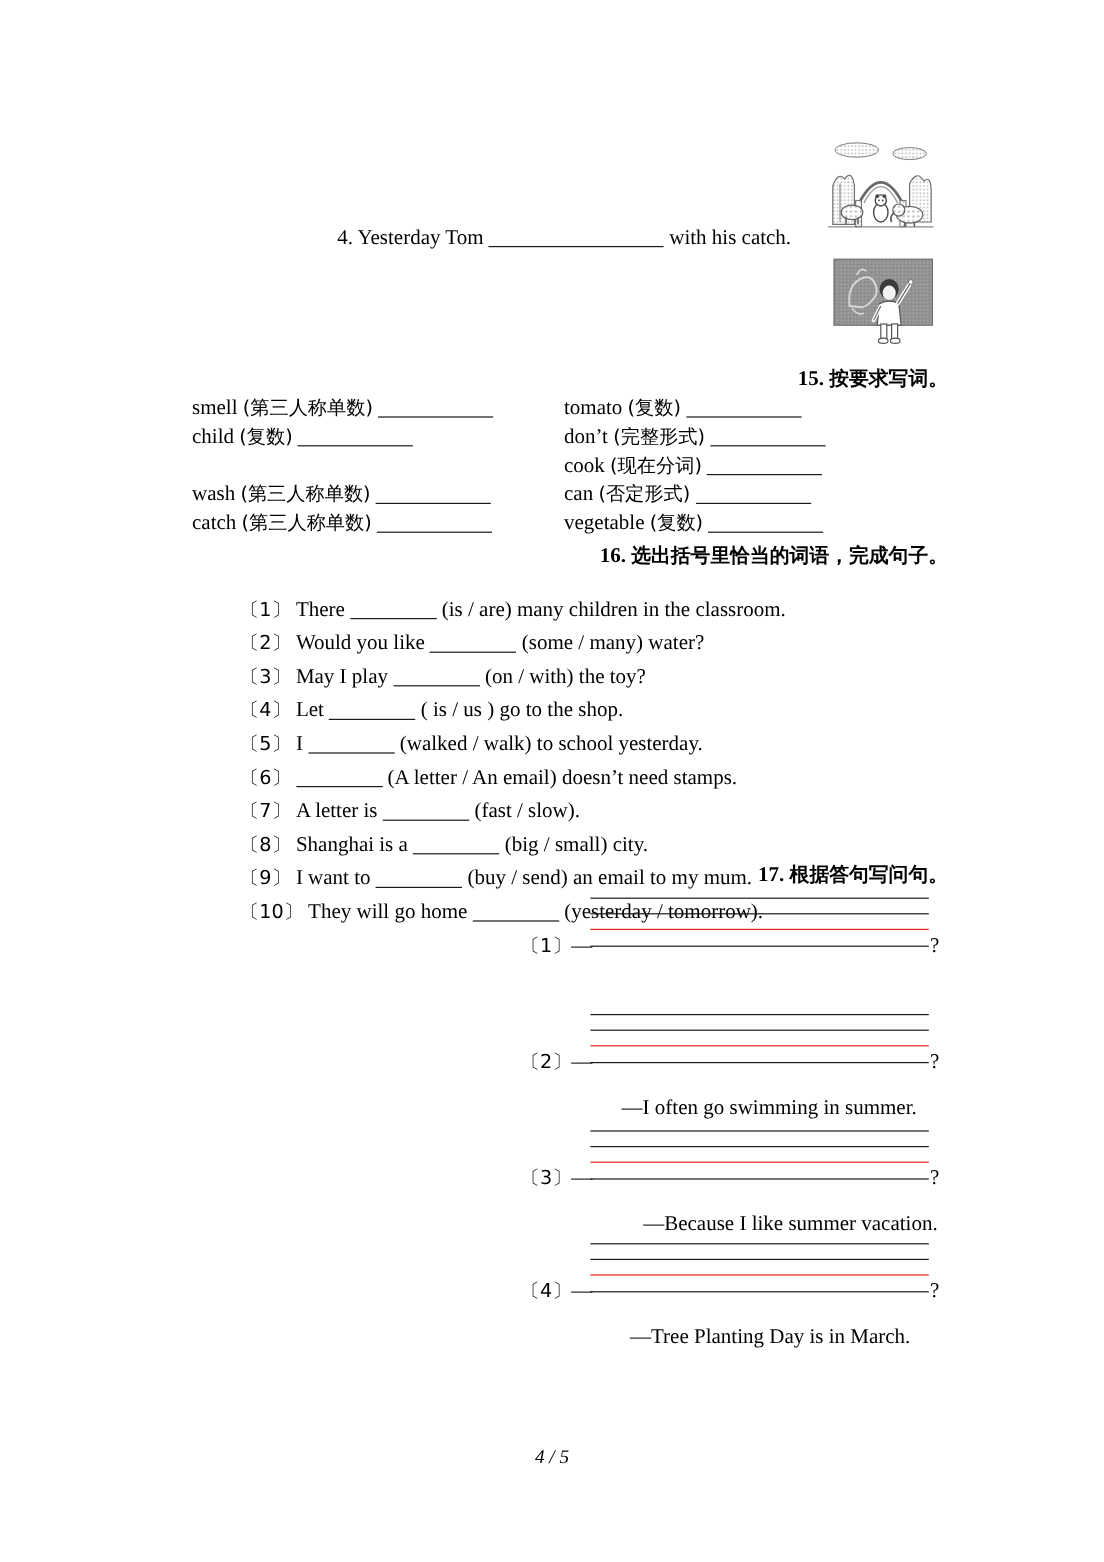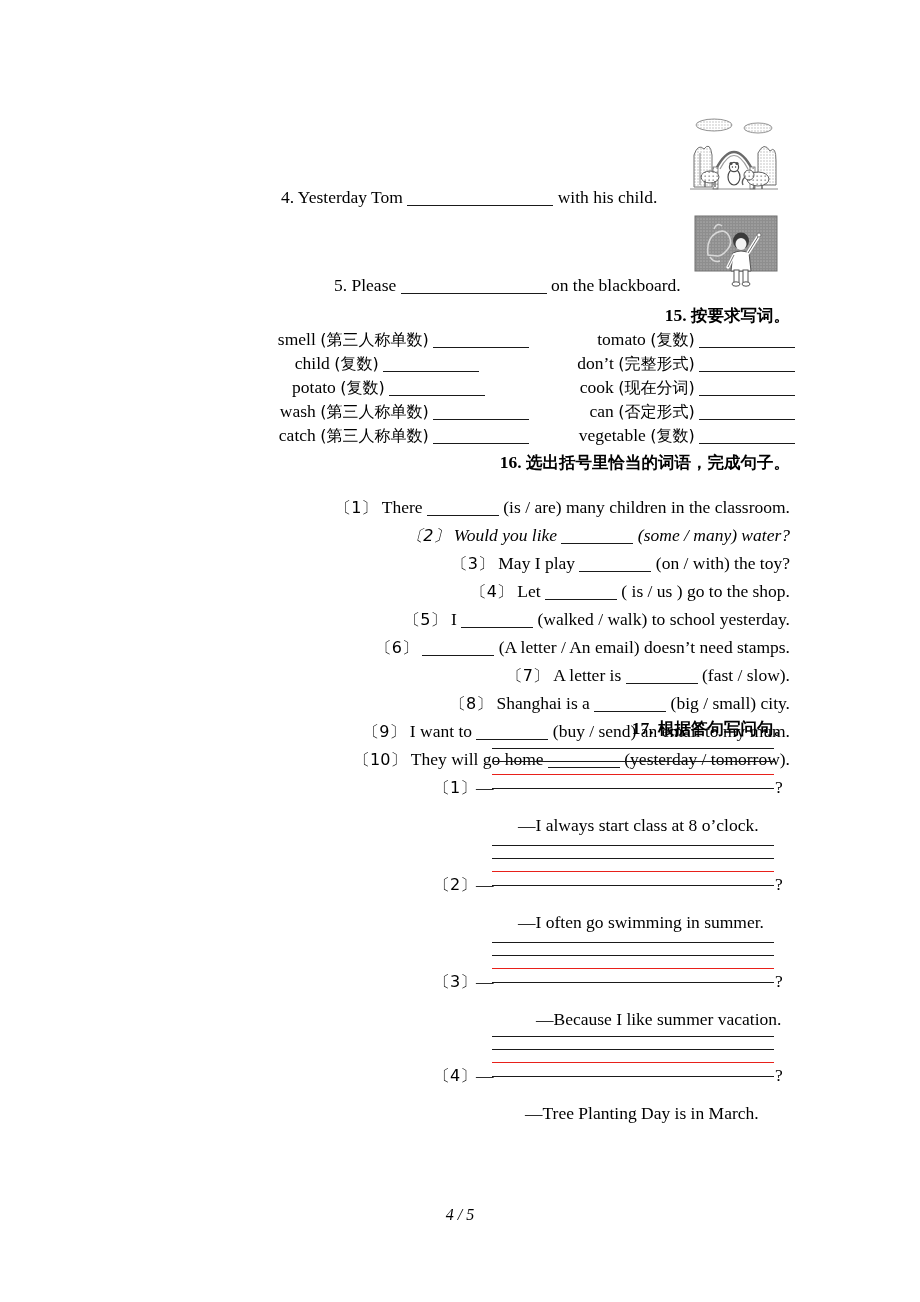--- a/index.html
+++ b/index.html
@@ -19,21 +19,21 @@
     overflow: hidden;
   }
 
   
   .ln {
     position: absolute;
     white-space: nowrap;
     font-size: 17.5px;
     line-height: 1;
   }
-  .right { text-align: right; }
+  .right { }
 
   
   .blank {
     display: inline-block;
     border-bottom: 1.4px solid #1a1a1a;
     vertical-align: -3px;
   }
   .b-long   { width: 146px; }
   .b-med    { width: 96px;  }
   .b-short  { width: 72px;  }
@@ -166,21 +166,21 @@
 
       <ellipse cx="22" cy="62" rx="9" ry="6" fill="url(#dots2)" stroke="#5f5f5f" stroke-width="1"></ellipse>
       <path d="M17 66 v6 M27 66 v6" stroke="#5f5f5f" stroke-width="1.3"></path>
     </svg>
   </div>
 
   <div class="ln" style="left:281px; top:189px;">
     <span>4.</span>
     <span>Yesterday Tom</span>
     <span class="blank b-long"></span>
-    <span>with his child.</span>
+    <span>with his catch.</span>
   </div>
 
   <div class="clipart" style="left:694px; top:215px; width:84px; height:72px;">
     <svg width="84" height="72" viewBox="0 0 84 72" aria-hidden="true">
       <defs>
         <pattern id="bdots" width="3" height="3" patternUnits="userSpaceOnUse">
           <rect width="3" height="3" fill="#8e8e8e"></rect>
           <circle cx="1" cy="1" r="0.85" fill="#a9a9a9"></circle>
         </pattern>
       </defs>
@@ -203,47 +203,36 @@
       <path d="M40 40 L34 52" stroke="#ffffff" stroke-width="3.2" stroke-linecap="round"></path>
       <path d="M40 40 L34 52" stroke="#666" stroke-width="0.9" fill="none"></path>
 
       <rect x="40" y="55" width="5" height="13" fill="#ffffff" stroke="#555" stroke-width="1"></rect>
       <rect x="49" y="55" width="5" height="13" fill="#ffffff" stroke="#555" stroke-width="1"></rect>
       <ellipse cx="42" cy="69" rx="4" ry="2.2" fill="#ffffff" stroke="#555" stroke-width="1"></ellipse>
       <ellipse cx="52" cy="69" rx="4" ry="2.2" fill="#ffffff" stroke="#555" stroke-width="1"></ellipse>
     </svg>
   </div>
 
-  <div class="ln" style="left:334px; top:277px;">
-    <span>5.</span>
-    <span>Please</span>
-    <span class="blank b-long"></span>
-    <span>on the blackboard.</span>
-  </div>
 
   <div class="sec-head" style="right:130px; top:305px;">
     <span class="num">15.</span>
     <span class="cn">按要求写词。</span>
   </div>
 
   <div class="wordrow right" style="left:160px; width:369px; top:329px;">
     <span class="term">smell</span>
     <span class="cn-inline">(第三人称单数)</span>
     <span class="blank b-med"></span>
   </div>
   <div class="wordrow right" style="left:160px; width:319px; top:353px;">
     <span class="term">child</span>
     <span class="cn-inline">(复数)</span>
     <span class="blank b-med"></span>
   </div>
-  <div class="wordrow right" style="left:160px; width:325px; top:377px;">
-    <span class="term">potato</span>
-    <span class="cn-inline">(复数)</span>
-    <span class="blank b-med"></span>
-  </div>
   <div class="wordrow right" style="left:160px; width:369px; top:401px;">
     <span class="term">wash</span>
     <span class="cn-inline">(第三人称单数)</span>
     <span class="blank b-med"></span>
   </div>
   <div class="wordrow right" style="left:470px; width:325px; top:329px;">
     <span class="term">tomato</span>
     <span class="cn-inline">(复数)</span>
     <span class="blank b-med"></span>
   </div>
@@ -278,21 +267,21 @@
     <span class="num">16.</span>
     <span class="cn">选出括号里恰当的词语，完成句子。</span>
   </div>
 
   <div class="ln right" style="left:200px; width:590px; top:499px;">
     <span class="cn-inline">〔1〕</span>
     <span>There</span>
     <span class="blank b-short"></span>
     <span>(is / are) many children in the classroom.</span>
   </div>
-  <div class="ln right" style="left:200px; width:590px; top:527px;font-style:italic;">
+  <div class="ln right" style="left:200px; width:590px; top:527px;">
     <span class="cn-inline">〔2〕</span>
     <span>Would you like</span>
     <span class="blank b-short"></span>
     <span>(some / many) water?</span>
   </div>
   <div class="ln right" style="left:200px; width:590px; top:555px;">
     <span class="cn-inline">〔3〕</span>
     <span>May I play</span>
     <span class="blank b-short"></span>
     <span>(on / with) the toy?</span>
@@ -353,23 +342,20 @@
   </div>
   <div class="qnum" style="left:434px; top:777px;">
     <span class="cn-inline">〔1〕</span>
   </div>
   <div class="dashmark" style="left:476px; top:777px;">
     <span>—</span>
   </div>
   <div class="qmark" style="left:775px; top:777px;">
     <span>?</span>
   </div>
-  <div class="answer" style="left:518px; top:815px;">
-    <span>—I always start class at 8 o’clock.</span>
-  </div>
 
   <div class="guide" style="left:492px; top:845px;">
     <div class="rule r0"></div>
     <div class="rule r1"></div>
     <div class="rule red r2"></div>
     <div class="rule r3"></div>
   </div>
   <div class="qnum" style="left:434px; top:874px;">
     <span class="cn-inline">〔2〕</span>
   </div>

